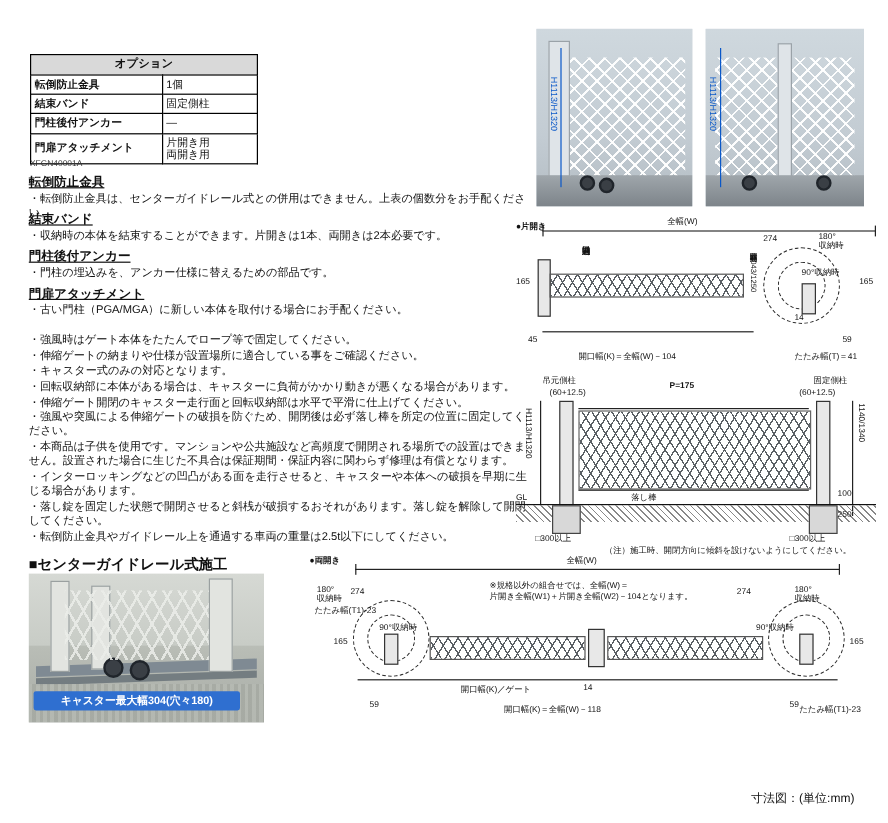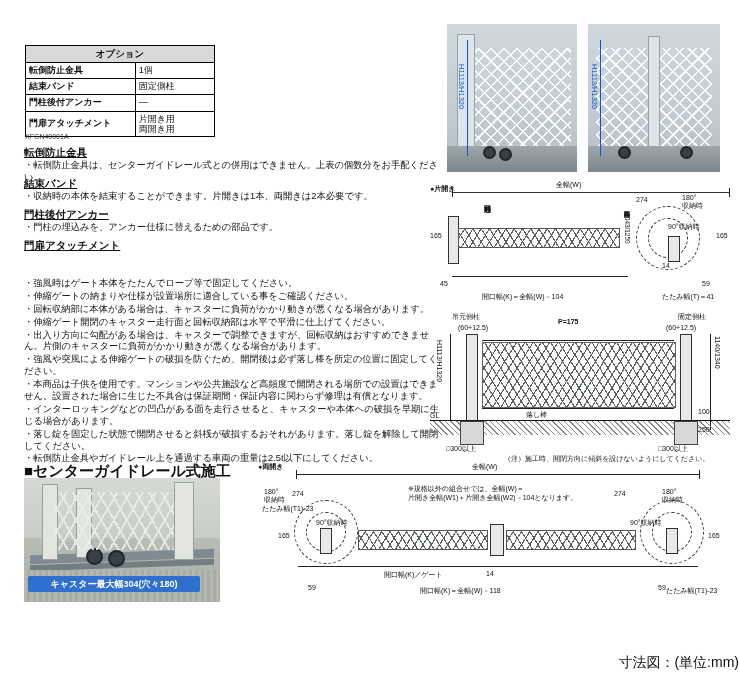--- a/index.html
+++ b/index.html
@@ -23,21 +23,21 @@
   .tbl-code{left:25px;top:133px;font-size:7px;color:#333;}
 
   
   .lt{left:24px;font-size:9.3px;line-height:1.28;width:420px;}
   .blk p{margin:0 0 1px 0;}
 
   
   .sec-title{font-weight:bold;font-size:10.5px;text-decoration:underline;}
 
   
-  .photo-title{left:24px;top:462px;font-weight:bold;font-size:15px;}
+  .photo-title{left:24px;top:462px;font-weight:bold;font-size:12px;}
   #photo-box{left:24px;top:478px;width:196px;height:124px;background:linear-gradient(180deg,#d6d9d4 0%,#c8ccc6 48%,#b9bdb6 49%,#a9ada7 100%);border:0;overflow:hidden;}
   .rail{position:absolute;left:6px;top:74px;width:184px;height:9px;background:#7f8a93;transform:skewY(-2deg);}
   .rail2{position:absolute;left:6px;top:84px;width:184px;height:6px;background:#5f6a72;transform:skewY(-2deg);opacity:.75;}
   .gravel{position:absolute;left:0;top:92px;width:196px;height:32px;background:repeating-linear-gradient(90deg,#b5b9b2 0 3px,#a6aaa3 3px 6px);opacity:.9;}
   .postA{position:absolute;width:14px;background:#e2e4e0;border:1px solid #9aa0a0;}
   .caster{position:absolute;width:13px;height:13px;border-radius:50%;background:#3a3f45;border:2px solid #20252b;}
   .bluebar{left:28px;top:576px;width:172px;height:16px;background:#2f6fd0;border-radius:2px;}
   .bluebar span{display:block;color:#fff;font-size:9px;font-weight:bold;text-align:center;line-height:16px;}
 
   
@@ -57,21 +57,21 @@
   .gate-acc{position:absolute;background:
     repeating-linear-gradient(58deg,#5a5f64 0 1.1px,transparent 1.1px 7px),
     repeating-linear-gradient(-58deg,#5a5f64 0 1.1px,transparent 1.1px 7px);}
   .post{position:absolute;background:#e8e8e8;border:1px solid #333;}
   .arcbox{position:absolute;border:1px dashed #333;border-radius:50%;}
   .lbl{position:absolute;font-size:7px;color:#111;white-space:nowrap;}
   .lblb{position:absolute;font-size:7px;color:#111;white-space:nowrap;font-weight:bold;}
   .vlbl{position:absolute;font-size:7px;color:#111;writing-mode:vertical-rl;}
   .gl{position:absolute;height:1px;background:#111;}
   .ground-h{position:absolute;background:repeating-linear-gradient(45deg,#888 0 1px,transparent 1px 4px);}
-  .footer-note{position:absolute;right:1px;bottom:14px;font-size:14px;}
+  .footer-note{position:absolute;right:28px;bottom:14px;font-size:10px;}
 </style>
 </head>
 <body>
 
 <table id="option-table" class="abs">
   <thead>
     <tr>
         <th colspan="2">オプション</th>
       </tr>
   </thead>
@@ -107,28 +107,29 @@
   <p style="margin:1px 0 0 0;">・収納時の本体を結束することができます。片開きは1本、両開きは2本必要です。</p>
 </div>
 
 <div class="abs lt" style="top:208px;">
   <div class="sec-title">門柱後付アンカー</div>
   <p style="margin:1px 0 0 0;">・門柱の埋込みを、アンカー仕様に替えるための部品です。</p>
 </div>
 
 <div class="abs lt" style="top:239px;">
   <div class="sec-title">門扉アタッチメント</div>
+  <p style="margin:1px 0 0 0;">・古い門柱（PGA/MGA）に新しい本体を取付ける場合にお手配ください。</p>
 </div>
 
 <div class="abs lt blk" style="top:278px;">
   <p>・強風時はゲート本体をたたんでロープ等で固定してください。</p>
   <p>・伸縮ゲートの納まりや仕様が設置場所に適合している事をご確認ください。</p>
+  <p>・キャスター式のみの対応となります。</p>
   <p>・回転収納部に本体がある場合は、キャスターに負荷がかかり動きが悪くなる場合があります。</p>
   <p>・伸縮ゲート開閉のキャスター走行面と回転収納部は水平で平滑に仕上げてください。</p>
-  <p>・出入り方向に勾配がある場合は、キャスターで調整できますが、回転収納はおすすめできません。片側のキャスターに負荷がかかり動きが悪くなる場合があります。</p>
   <p>・強風や突風による伸縮ゲートの破損を防ぐため、開閉後は必ず落し棒を所定の位置に固定してください。</p>
   <p>・本商品は子供を使用です。マンションや公共施設など高頻度で開閉される場所での設置はできません。設置された場合に生じた不具合は保証期間・保証内容に関わらず修理は有償となります。</p>
   <p>・インターロッキングなどの凹凸がある面を走行させると、キャスターや本体への破損を早期に生じる場合があります。</p>
   <p>・落し錠を固定した状態で開閉させると斜桟が破損するおそれがあります。落し錠を解除して開閉してください。</p>
   <p>・転倒防止金具やガイドレール上を通過する車両の重量は2.5t以下にしてください。</p>
 </div>
 
 <div class="abs photo-title">■センターガイドレール式施工</div>
 <div class="abs" id="photo-box">
   <div class="rail"></div>

